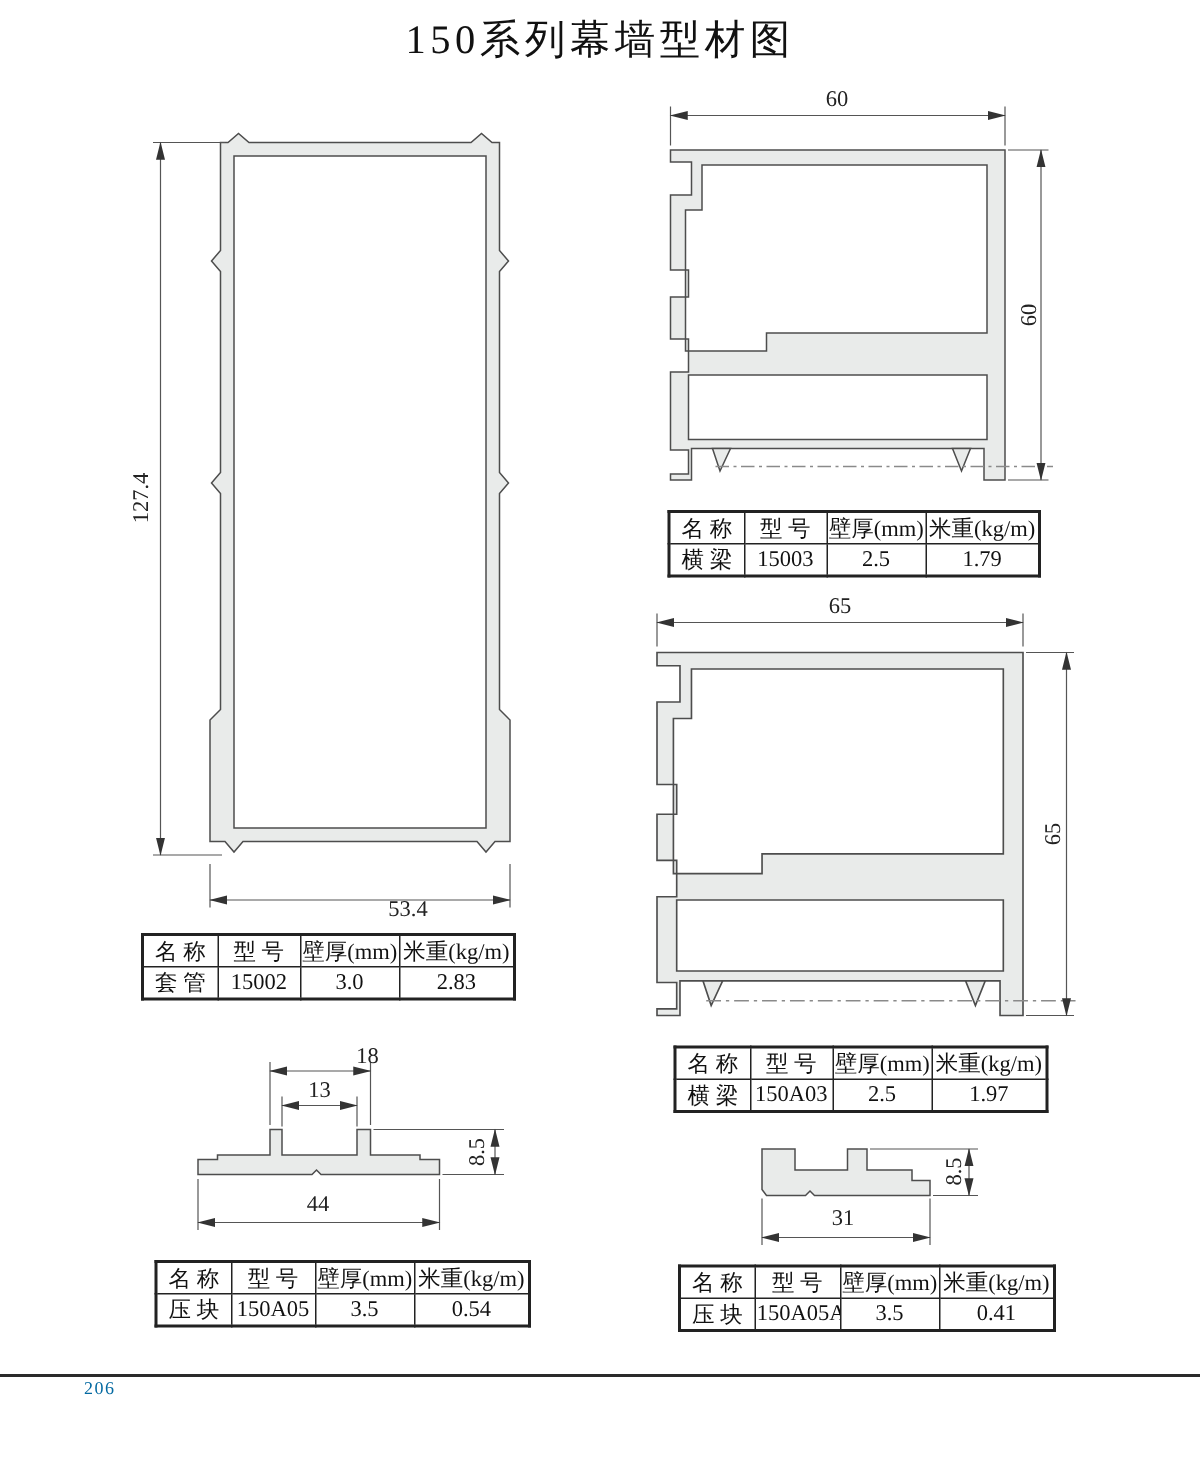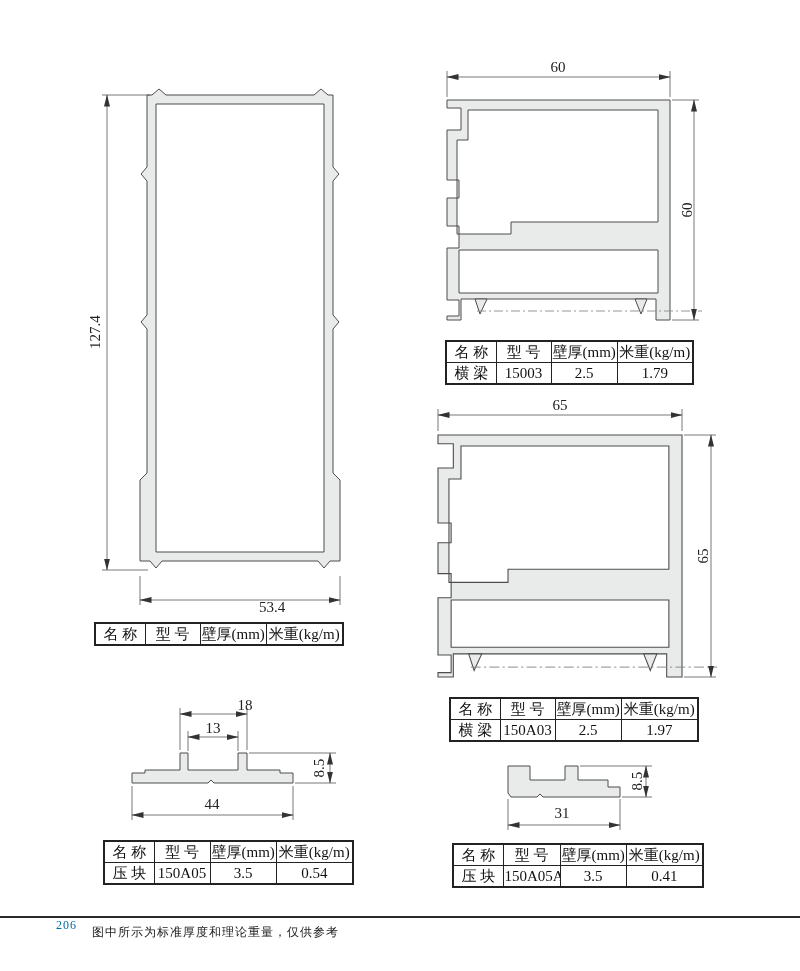--- a/index.html
+++ b/index.html
@@ -32,20 +32,21 @@
     position:absolute;left:56px;top:918px;font-family:Liberation Serif, serif;
     font-size:12px;color:#0369a1;letter-spacing:1px;
   }
   #footer-note{position:absolute;left:92px;top:924px;font-size:12px;color:#222;letter-spacing:1px;}
 </style>
 </head>
 <body>
 
 <div id="page">
 
+  <div id="page-title">150系列幕墙型材图</div>
 
   <svg class="overlay" width="800" height="971" viewBox="0 0 800 971">
     <defs>
       <marker id="arr" markerUnits="userSpaceOnUse" markerWidth="13" markerHeight="9" refX="11.5" refY="4" orient="auto-start-reverse">
         <path d="M0,1 L12,4 L0,7 Z" fill="#333"></path>
       </marker>
       <g id="beamShape">
         <path fill="#e9ebea" stroke="#4d4d4d" stroke-width="1" fill-rule="evenodd" d="M0,0 H223 V220 H209 V199 H14 V220 H0 V216 H12 V200 H0 V148 H12 V126 H0 V98 H12 V80 H0 V30 H14 V8 H0 Z
                  M21,10 H211 V122 H64 V134 H10 V40 H21 Z
                  M12,150 H211 V193 H12 Z"></path>
@@ -151,20 +152,26 @@
         <col style="width:66px">
         <col style="width:77px">
       </colgroup>
     <tbody>
         <tr>
       <td>名 称</td>
       <td>型 号</td>
       <td>壁厚(mm)</td>
       <td>米重(kg/m)</td>
     </tr>
+    <tr>
+      <td>套 管</td>
+      <td>15002</td>
+      <td>3.0</td>
+      <td>2.83</td>
+    </tr>
   </tbody>
     </table>
 
   <table class="spec" style="left:445px;top:340px;width:247px;">
     <colgroup>
         <col style="width:50px">
         <col style="width:55px">
         <col style="width:66px">
         <col style="width:76px">
       </colgroup>
@@ -248,15 +255,14 @@
       <td>压 块</td>
       <td>150A05A</td>
       <td>3.5</td>
       <td>0.41</td>
     </tr>
   </tbody>
     </table>
 
   <div class="footer-rule"></div>
   <span id="page-number">206</span>
-  <span id="footer-note">图中所示为标准厚度和理论重量，仅供参考</span>
 
 </div>
 
 </body></html>

